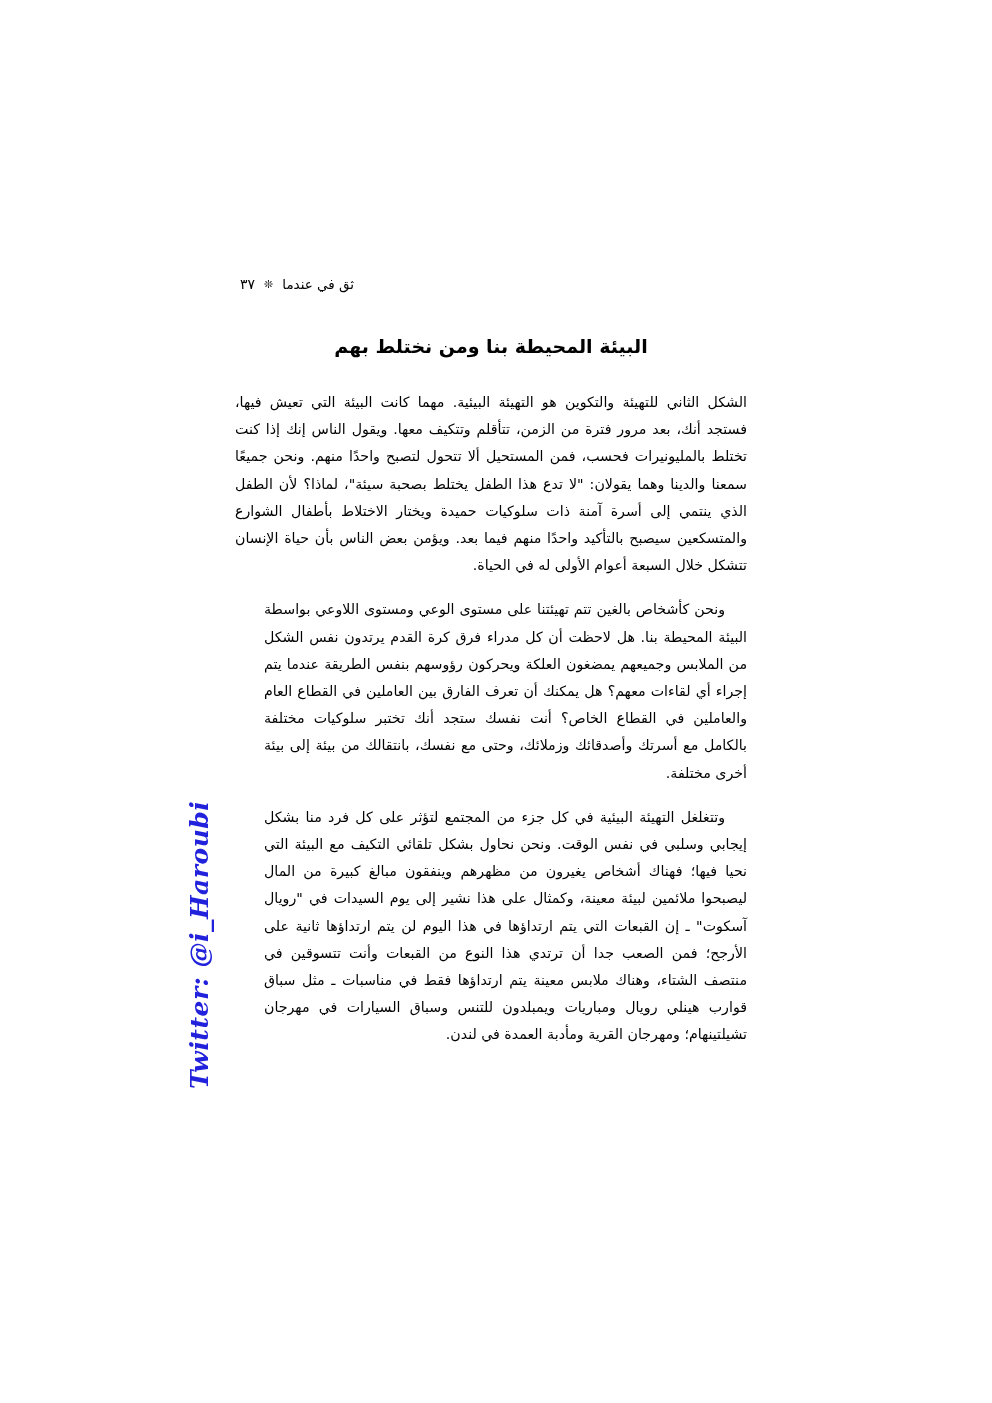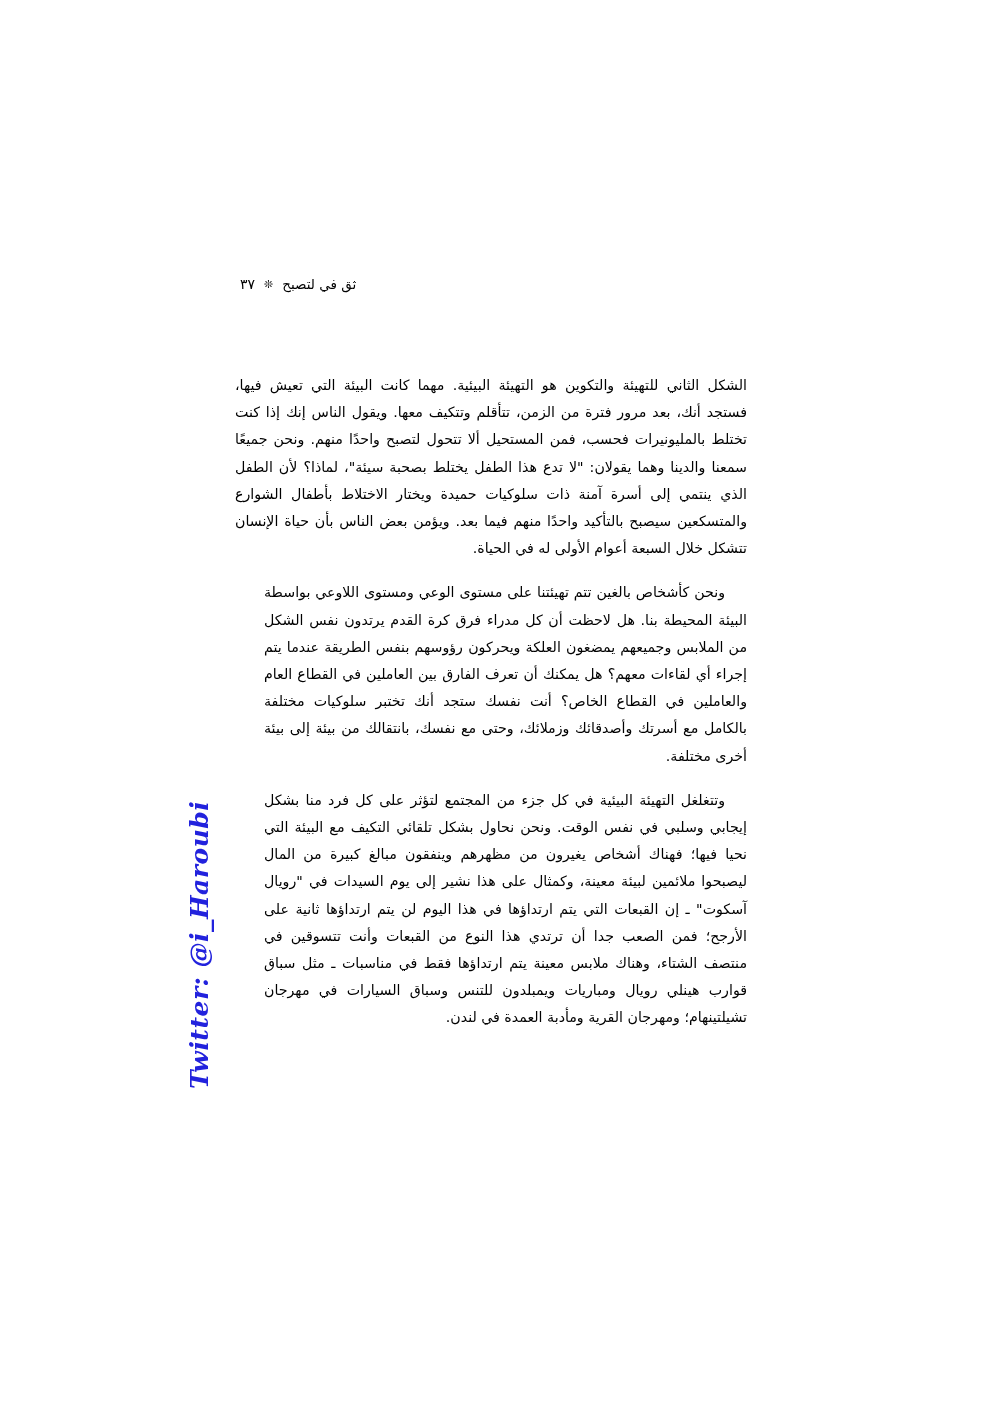--- a/index.html
+++ b/index.html
@@ -66,21 +66,21 @@
     font-family: "DejaVu Sans", sans-serif;
     font-weight: bold;
     font-size: 19px;
     letter-spacing: 0.4px;
     color: #000;
   }
 
   
   .body-col {
     position: absolute;
-    top: 372px;
+    top: 389px;
     right: 245px;
     width: 512px;
     direction: rtl;
     text-align: justify;
     text-align-last: auto;
     font-family: "DejaVu Sans", sans-serif;
     font-size: 14.2px;
     line-height: 27.2px;
     color: #000;
   }
@@ -113,26 +113,27 @@
     letter-spacing: 0.5px;
   }
 </style>
 </head>
 <body>
 
 <div class="page">
 
   <div class="running-head">
     <span class="rh-inner">
-      <span class="rh-chapter">ثق في لتصبح</span>
+      <span class="rh-chapter">ثق في عندما</span>
       <span class="rh-ornament">❊</span>
       <span class="rh-pageno">٣٧</span>
     </span>
   </div>
 
+  <h1 class="chapter-title">البيئة المحيطة بنا ومن نختلط بهم</h1>
 
   <div class="body-col">
     <p>الشكل الثاني للتهيئة والتكوين هو التهيئة البيئية. مهما كانت البيئة التي تعيش فيها، فستجد أنك، بعد مرور فترة من الزمن، تتأقلم وتتكيف معها. ويقول الناس إنك إذا كنت تختلط بالمليونيرات فحسب، فمن المستحيل ألا تتحول لتصبح واحدًا منهم. ونحن جميعًا سمعنا والدينا وهما يقولان: "لا تدع هذا الطفل يختلط بصحبة سيئة"، لماذا؟ لأن الطفل الذي ينتمي إلى أسرة آمنة ذات سلوكيات حميدة ويختار الاختلاط بأطفال الشوارع والمتسكعين سيصبح بالتأكيد واحدًا منهم فيما بعد. ويؤمن بعض الناس بأن حياة الإنسان تتشكل خلال السبعة أعوام الأولى له في الحياة.</p>
     <p class="indent">ونحن كأشخاص بالغين تتم تهيئتنا على مستوى الوعي ومستوى اللاوعي بواسطة البيئة المحيطة بنا. هل لاحظت أن كل مدراء فرق كرة القدم يرتدون نفس الشكل من الملابس وجميعهم يمضغون العلكة ويحركون رؤوسهم بنفس الطريقة عندما يتم إجراء أي لقاءات معهم؟ هل يمكنك أن تعرف الفارق بين العاملين في القطاع العام والعاملين في القطاع الخاص؟ أنت نفسك ستجد أنك تختبر سلوكيات مختلفة بالكامل مع أسرتك وأصدقائك وزملائك، وحتى مع نفسك، بانتقالك من بيئة إلى بيئة أخرى مختلفة.</p>
     <p class="indent">وتتغلغل التهيئة البيئية في كل جزء من المجتمع لتؤثر على كل فرد منا بشكل إيجابي وسلبي في نفس الوقت. ونحن نحاول بشكل تلقائي التكيف مع البيئة التي نحيا فيها؛ فهناك أشخاص يغيرون من مظهرهم وينفقون مبالغ كبيرة من المال ليصبحوا ملائمين لبيئة معينة، وكمثال على هذا نشير إلى يوم السيدات في "رويال آسكوت" ـ إن القبعات التي يتم ارتداؤها في هذا اليوم لن يتم ارتداؤها ثانية على الأرجح؛ فمن الصعب جدا أن ترتدي هذا النوع من القبعات وأنت تتسوقين في منتصف الشتاء، وهناك ملابس معينة يتم ارتداؤها فقط في مناسبات ـ مثل سباق قوارب هينلي رويال ومباريات ويمبلدون للتنس وسباق السيارات في مهرجان تشيلتينهام؛ ومهرجان القرية ومأدبة العمدة في لندن.</p>
   </div>
 
   <div class="watermark">Twitter: @i_Haroubi</div>
 
 </div>

